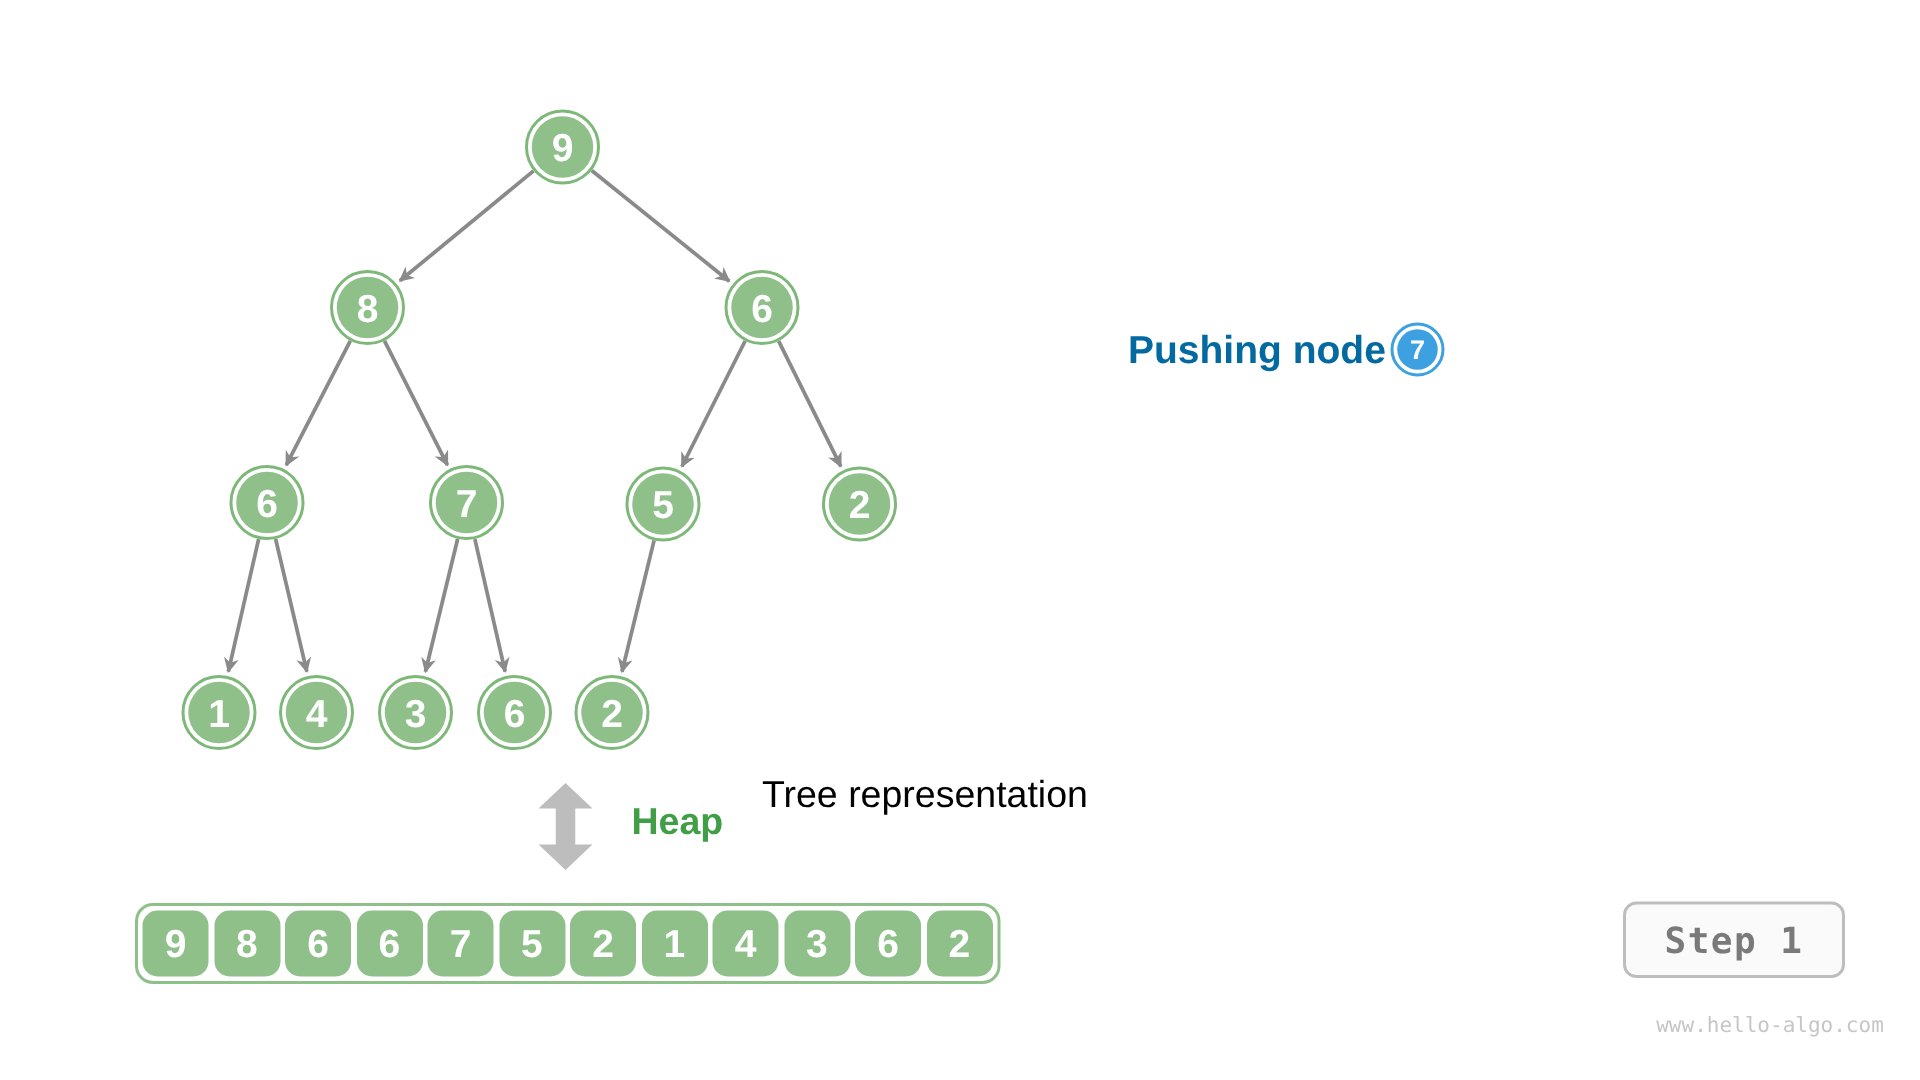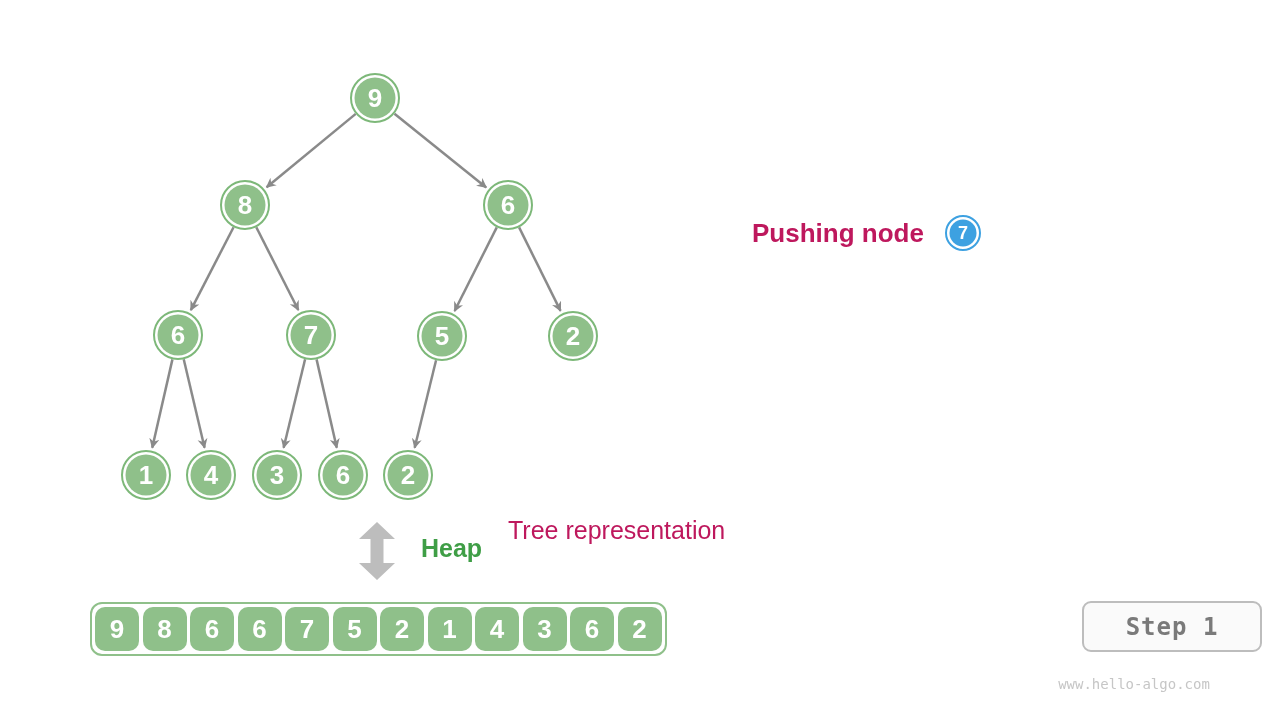--- a/index.html
+++ b/index.html
@@ -4,53 +4,53 @@
 <style>
   html,body { margin:0; padding:0; }
   body {
     width:1280px; height:720px; position:relative; overflow:hidden;
     background:#ffffff;
     font-family:"Liberation Sans", sans-serif;
   }
   #tree-svg { position:absolute; left:0; top:0; }
   .title-row {
     position:absolute; left:752px; top:214px; height:38px;
-    display:flex; align-items:center; gap:20px;
-    font-size:26px; font-weight:bold; color:#be185d; white-space:nowrap;
+    display:flex; align-items:center; gap:2px;
+    font-size:26px; font-weight:bold; color:#0369a1; white-space:nowrap;
   }
   .badge-svg { width:38px; height:38px; display:block; }
   .heap-label {
     position:absolute; left:421px; top:534px;
     font-size:25px; font-weight:bold; color:#3f9e46;
   }
   .rep-labels {
     position:absolute; left:508px; top:515px;
-    font-size:25px; color:#be185d; line-height:30px;
+    font-size:25px; color:#000000; line-height:30px;
   }
   .rep-labels .rep-line { margin-bottom:15px; }
   .array-box {
     position:absolute; left:90px; top:602px;
     display:flex; gap:3.5px; padding:3px;
     border:2px solid #8fc08a; border-radius:12px; background:#ffffff;
   }
   .array-cell {
     width:44px; height:44px; border-radius:10px;
     color:#ffffff; font-size:26px; font-weight:bold;
     display:flex; align-items:center; justify-content:center;
   }
   .step-badge {
-    position:absolute; left:1082px; top:601px; width:180px; height:51px;
+    position:absolute; left:1082px; top:601px; width:148px; height:51px;
     box-sizing:border-box; border:2px solid #bdbdbd; border-radius:9px;
     background:#fafafa; color:#7a7a7a;
     font-family:"DejaVu Sans Mono", monospace; font-weight:bold;
     font-size:24px; letter-spacing:1px;
     display:flex; align-items:center; justify-content:center;
   }
   .watermark {
-    position:absolute; left:1054px; top:676px; width:160px;
+    position:absolute; left:1100px; top:676px; width:160px;
     font-family:"DejaVu Sans Mono", monospace; font-size:14px;
     color:#c6c6c6; text-align:center; white-space:nowrap;
   }
 </style>
 </head>
 <body>
 
 <svg id="tree-svg" width="720" height="620" viewBox="0 0 720 620">
   <defs>
     <marker id="arrowhead" markerUnits="userSpaceOnUse" markerWidth="14" markerHeight="14" refX="9" refY="5" orient="auto">

